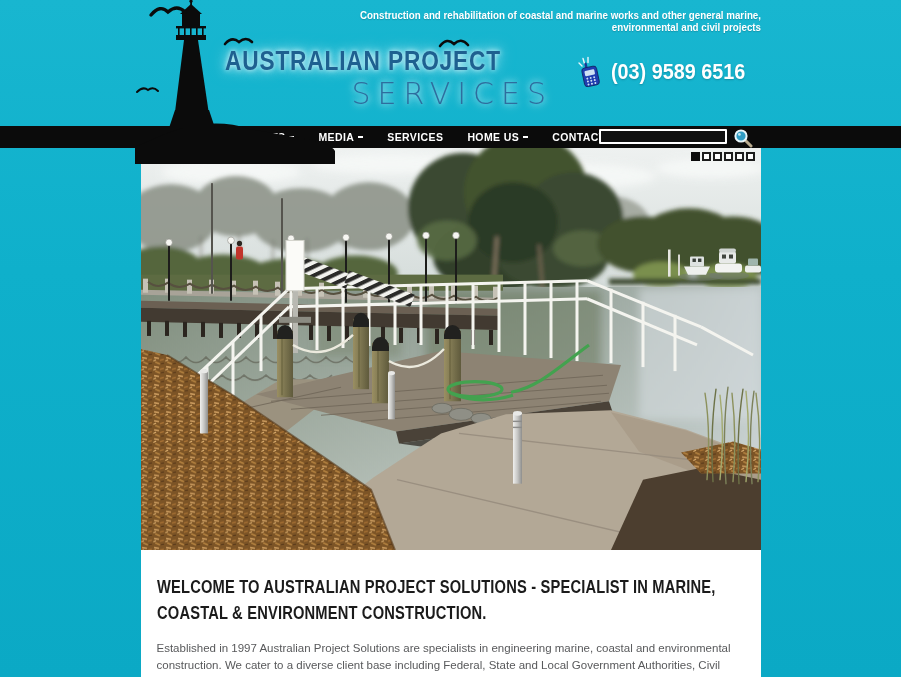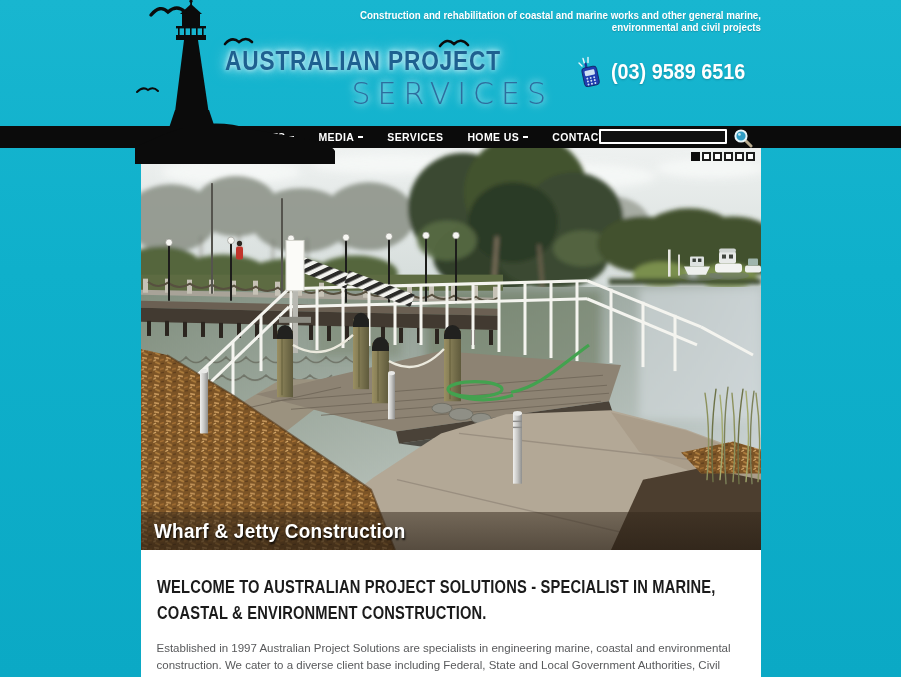--- a/index.html
+++ b/index.html
@@ -522,23 +522,20 @@
 
     <div class="dots">
         <span class="dot active"></span>
         <span class="dot"></span>
         <span class="dot"></span>
         <span class="dot"></span>
         <span class="dot"></span>
         <span class="dot"></span>
       </div>
 
-    <div class="caption">
-      <span class="caption-text">Wharf &amp; Jetty Construction</span>
-    </div>
   </div>
 
   <main class="content main">
     <h1 class="welcome-heading">WELCOME TO AUSTRALIAN PROJECT SOLUTIONS - SPECIALIST IN MARINE, COASTAL &amp; ENVIRONMENT CONSTRUCTION.</h1>
     <p class="intro-paragraph">Established in 1997 Australian Project Solutions are specialists in engineering marine, coastal and environmental construction. We cater to a diverse client base including Federal, State and Local Government Authorities, Civil Engineering Consultants, Building and Road</p>
   </main>
 
 </div>
 
 </body></html>

